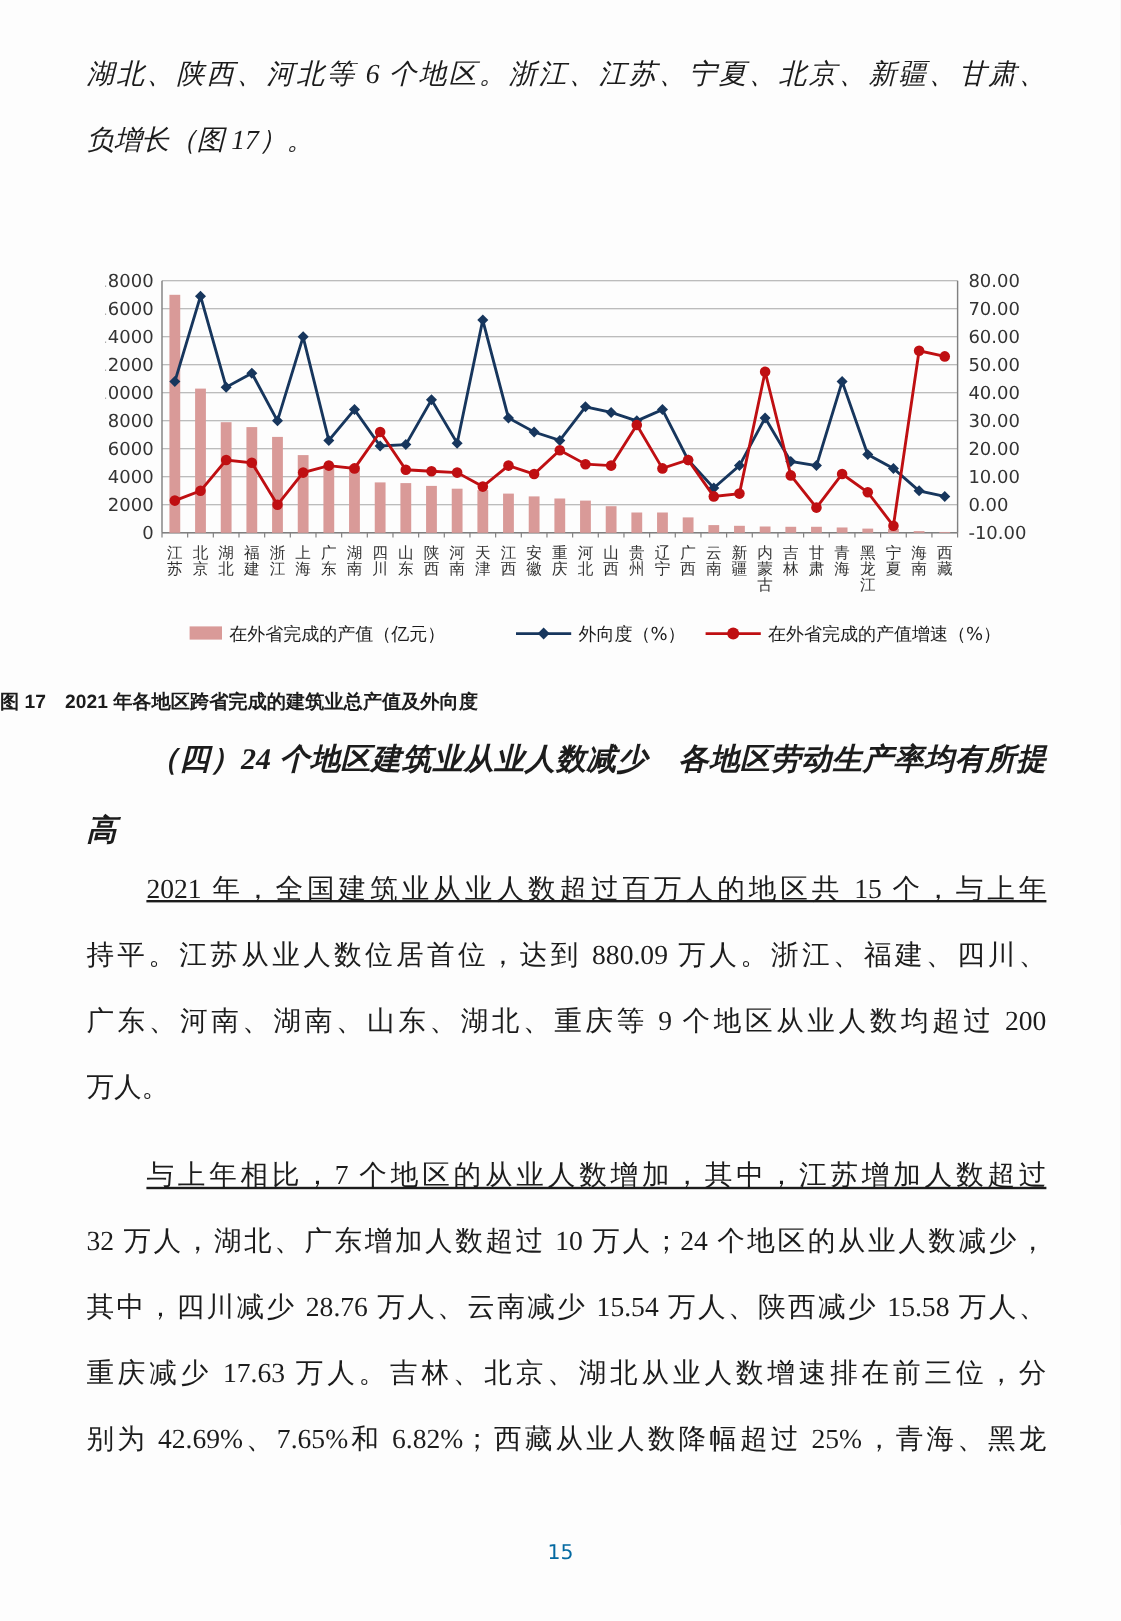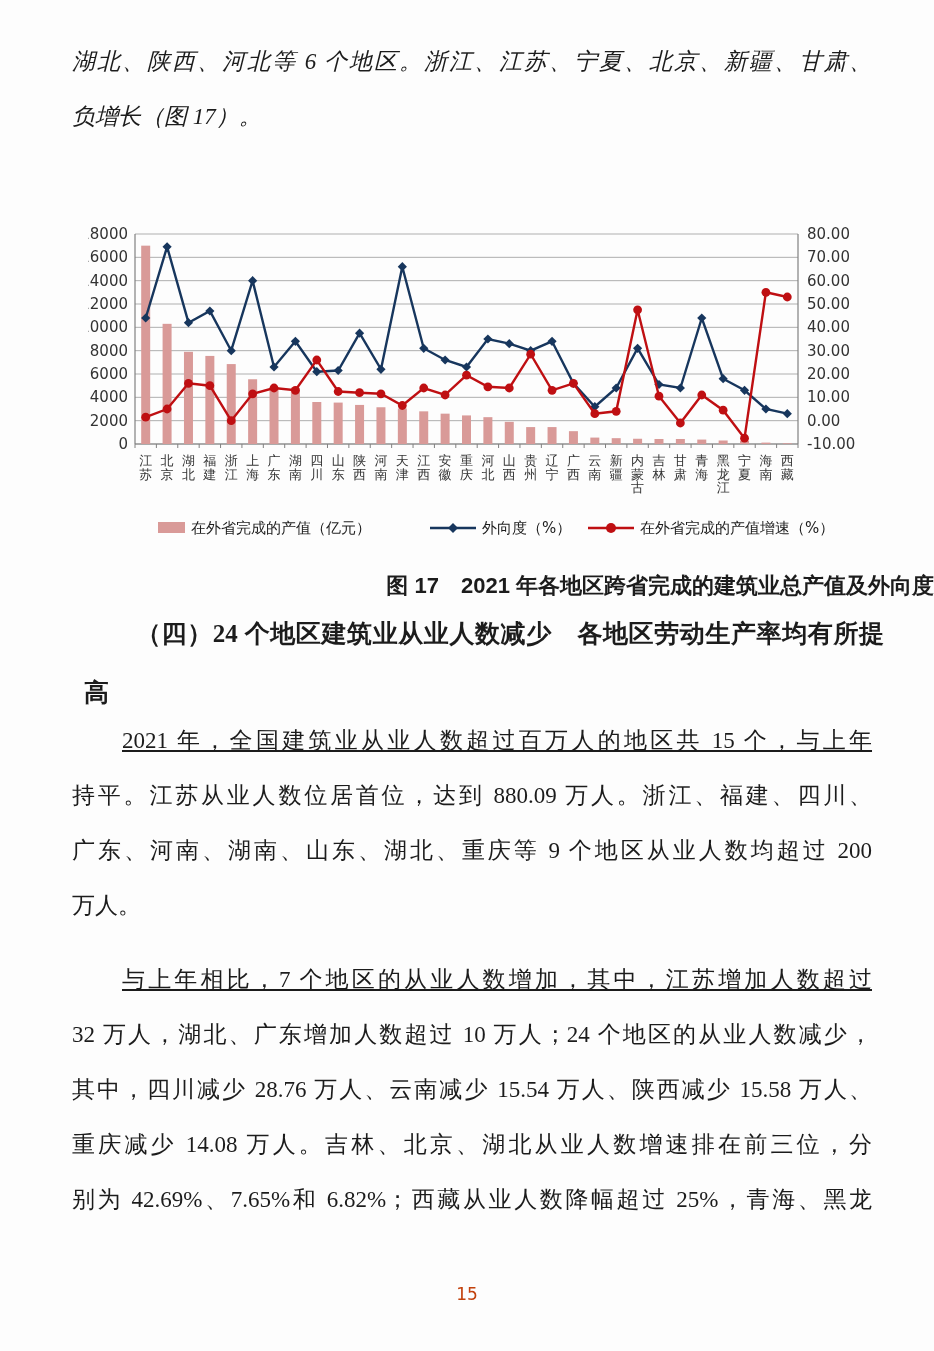--- a/index.html
+++ b/index.html
@@ -9,32 +9,32 @@
     margin:0 auto;overflow:hidden;
   }
   .textblock{position:absolute;left:72px;width:800px;}
   .line{
     font-size:23px;line-height:55px;height:55px;white-space:nowrap;
     text-align:justify;text-align-last:justify;
   }
   .line.short{text-align-last:left;white-space:normal;}
   .line.ind{text-indent:50px;text-decoration:underline;}
   #caption{
-    position:absolute;left:0;top:568px;width:934px;text-align:right;
-    font-weight:bold;font-size:22px;line-height:36px;
+    position:absolute;left:0;top:568px;width:934px;text-align:left;
+    font-weight:bold;font-size:16px;line-height:36px;
     font-family:"Liberation Sans","DejaVu Sans",sans-serif;
   }
-  #heading{position:absolute;left:84px;top:604px;width:800px;font-weight:bold;}
+  #heading{position:absolute;left:72px;top:604px;width:800px;font-weight:bold;font-style:italic;}
   #heading .hline{font-size:25px;line-height:59px;height:59px;text-align:justify;text-align-last:justify;white-space:nowrap;}
   #heading .hline.short{text-align-last:left;}
   #heading .hline.ind{text-indent:52px;}
   #chartbox{position:absolute;left:88px;top:223px;width:780px;height:335px;}
   #pagenum{
     position:absolute;left:0;top:1284px;width:934px;text-align:center;
-    font-size:17px;font-family:"DejaVu Sans",sans-serif;color:#c2410c;
+    font-size:17px;font-family:"DejaVu Sans",sans-serif;color:#0369a1;
   }
   svg text{font-family:"DejaVu Sans","Liberation Sans",sans-serif;}
 </style>
 </head>
 <body>
 
 <div id="page">
 
   <div class="textblock" style="top:34px;font-style:italic;">
     <div class="line">湖北、陕西、河北等 6 个地区。浙江、江苏、宁夏、北京、新疆、甘肃、</div>
@@ -274,19 +274,19 @@
     <div class="line ind">2021 年，全国建筑业从业人数超过百万人的地区共 15 个，与上年</div>
     <div class="line">持平。江苏从业人数位居首位，达到 880.09 万人。浙江、福建、四川、</div>
     <div class="line">广东、河南、湖南、山东、湖北、重庆等 9 个地区从业人数均超过 200</div>
     <div class="line short">万人。</div>
   </div>
 
   <div class="textblock" style="top:952px;">
     <div class="line ind">与上年相比，7 个地区的从业人数增加，其中，江苏增加人数超过</div>
     <div class="line">32 万人，湖北、广东增加人数超过 10 万人；24 个地区的从业人数减少，</div>
     <div class="line">其中，四川减少 28.76 万人、云南减少 15.54 万人、陕西减少 15.58 万人、</div>
-    <div class="line">重庆减少 14.08 万人。吉林、北京、湖北从业人数增速排在前三位，分</div>
+    <div class="line">重庆减少 17.63 万人。吉林、北京、湖北从业人数增速排在前三位，分</div>
     <div class="line">别为 42.69%、7.65%和 6.82%；西藏从业人数降幅超过 25%，青海、黑龙</div>
   </div>
 
   <div id="pagenum">15</div>
 
 </div>
 
 </body></html>

